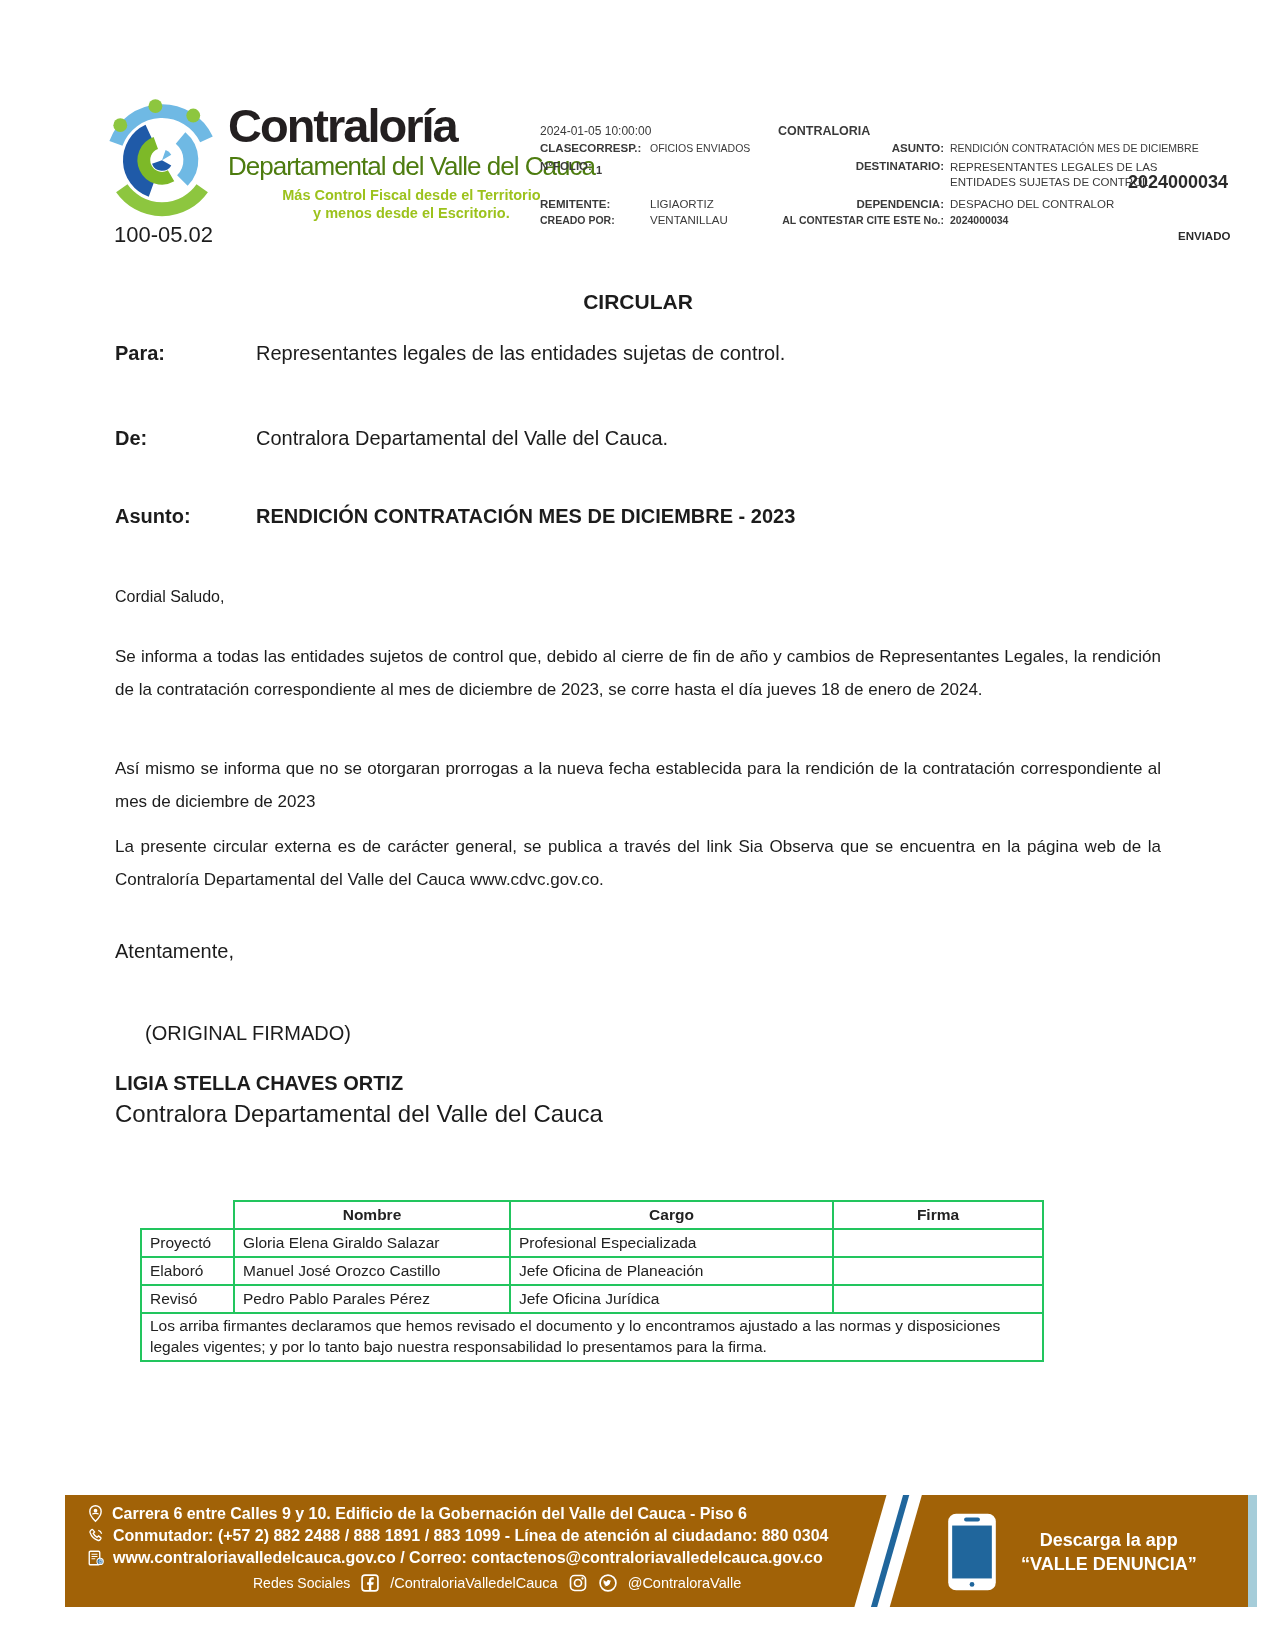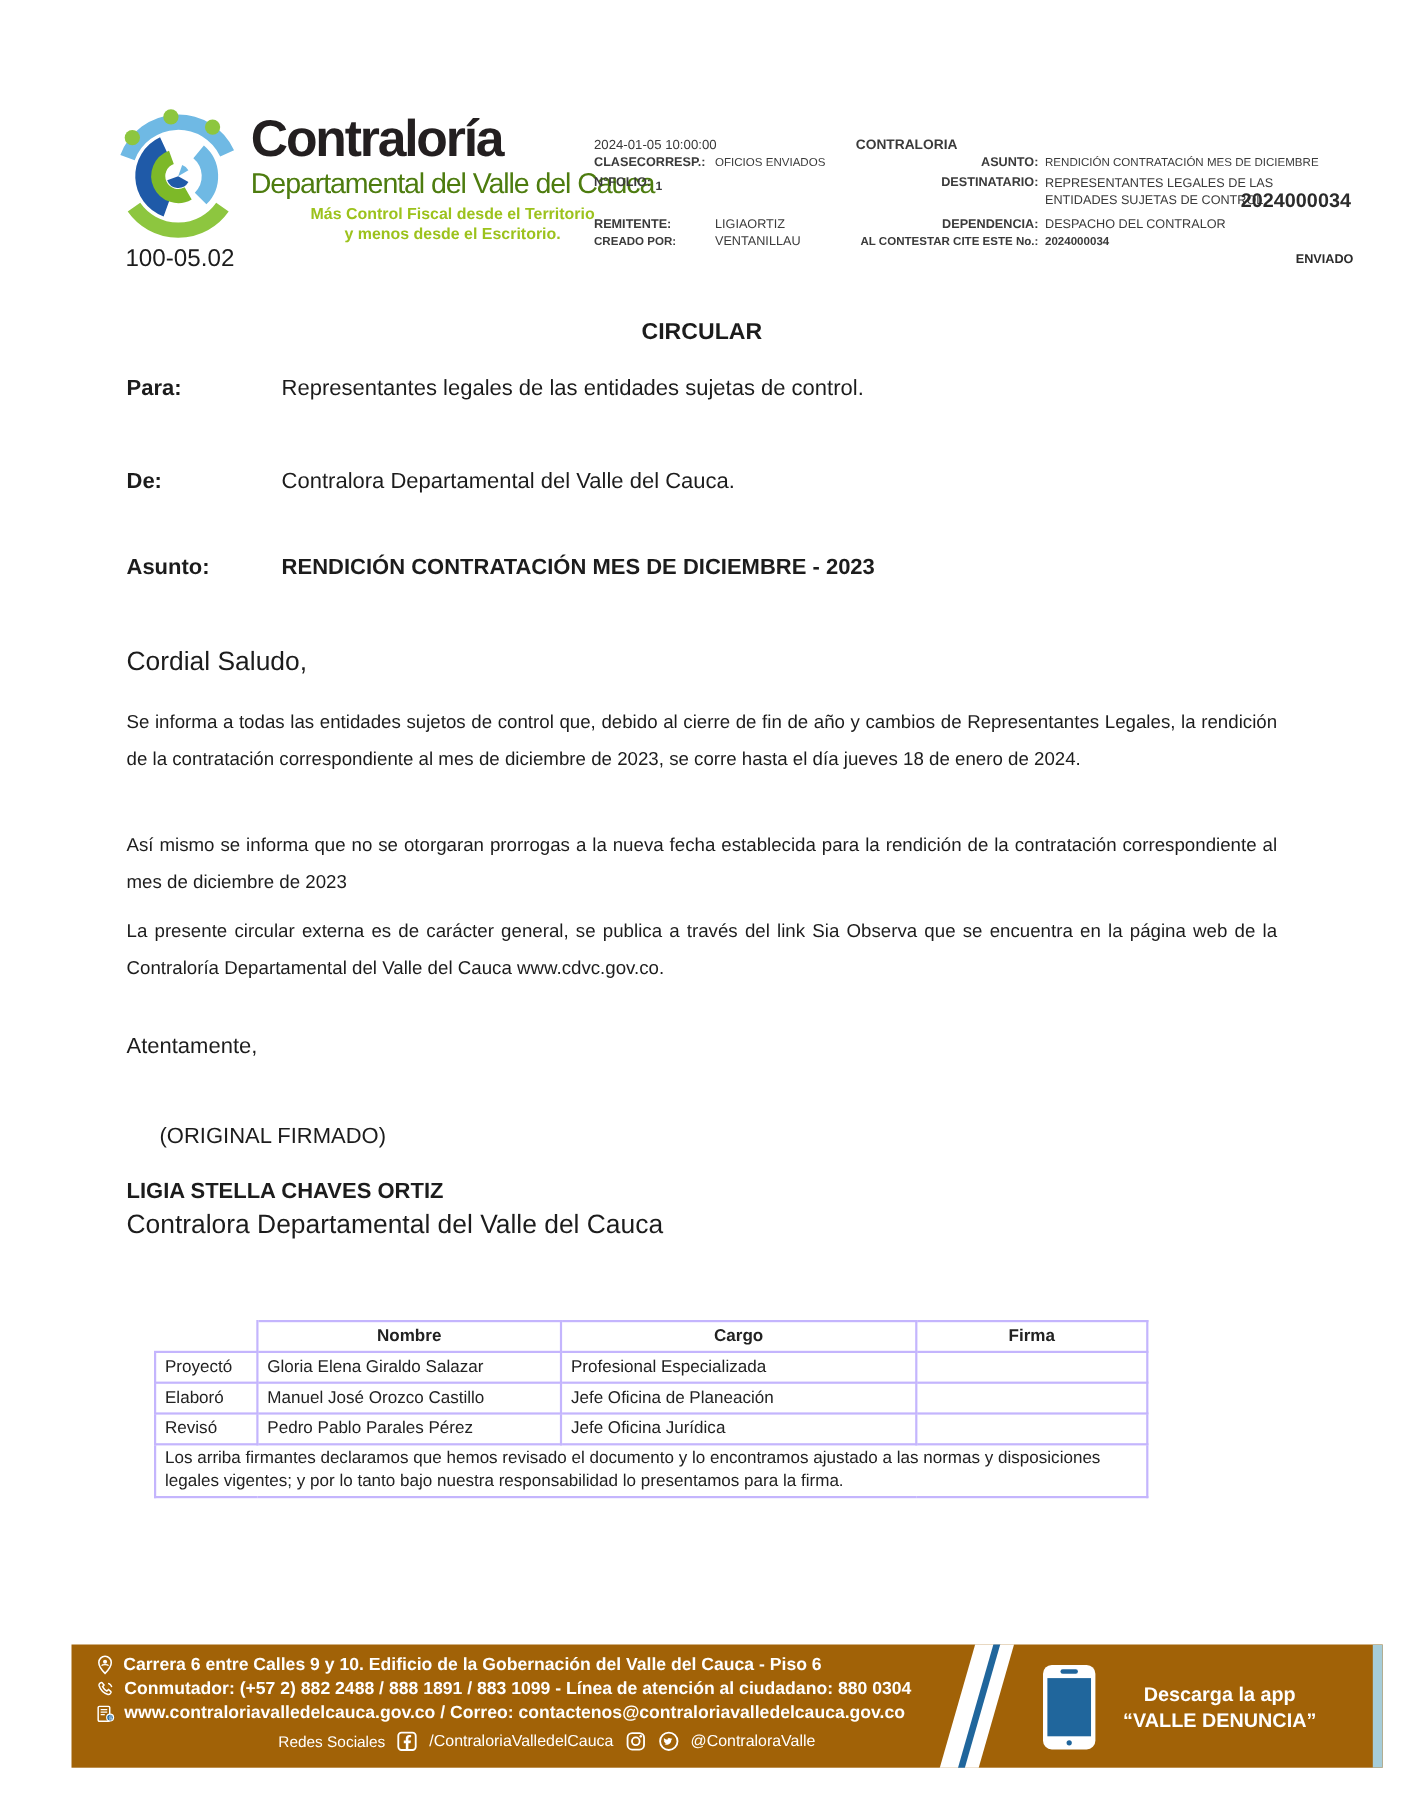--- a/index.html
+++ b/index.html
@@ -31,33 +31,33 @@
 
   
   .content{position:absolute;left:115px;width:1046px;}
   .title{top:290px;text-align:center;font-size:21px;font-weight:bold;}
   .field-row{display:flex;font-size:20px;}
   .field-label{font-weight:bold;width:141px;flex:0 0 auto;}
   .row-para{position:absolute;top:342px;}
   .row-de{position:absolute;top:427px;}
   .row-asunto{position:absolute;top:505px;}
   .row-asunto .field-value{font-weight:bold;}
-  .saludo{position:absolute;top:588px;font-size:24px;}
+  .saludo{position:absolute;top:588px;font-size:16px;}
   .para{font-size:17px;line-height:33px;text-align:justify;text-align-last:left;}
   .p1{position:absolute;top:640px;}
   .p2{position:absolute;top:752px;}
   .p3{position:absolute;top:830px;}
   .closing{position:absolute;top:940px;font-size:20px;}
   .orig{position:absolute;left:145px;top:1022px;font-size:20px;}
   .signer-name{position:absolute;left:115px;top:1072px;font-size:20px;font-weight:bold;}
   .signer-title{position:absolute;left:115px;top:1100px;font-size:24px;}
 
   
   .approval{position:absolute;left:140px;top:1200px;border-collapse:collapse;font-size:15.5px;color:#222;}
-  .approval td,.approval th{border:2px solid #c4b5fd;padding:2px 8px;height:22px;text-align:left;font-weight:normal;}
+  .approval td,.approval th{border:2px solid #22c55e;padding:2px 8px;height:22px;text-align:left;font-weight:normal;}
   .approval th{font-weight:bold;text-align:center;}
   .approval .ghost{border-top:none;border-left:none;background:#fff;}
   .col-role{width:76px;}
   .col-nombre{width:258px;}
   .col-cargo{width:305px;}
   .col-firma{width:192px;}
   .note-cell{font-size:15.5px;line-height:1.35;padding:4px 8px;}
 
   
   .footer{position:absolute;left:65px;top:1495px;width:1180px;height:112px;background:#a16207;overflow:hidden;color:#fff;padding-left:12px;}

